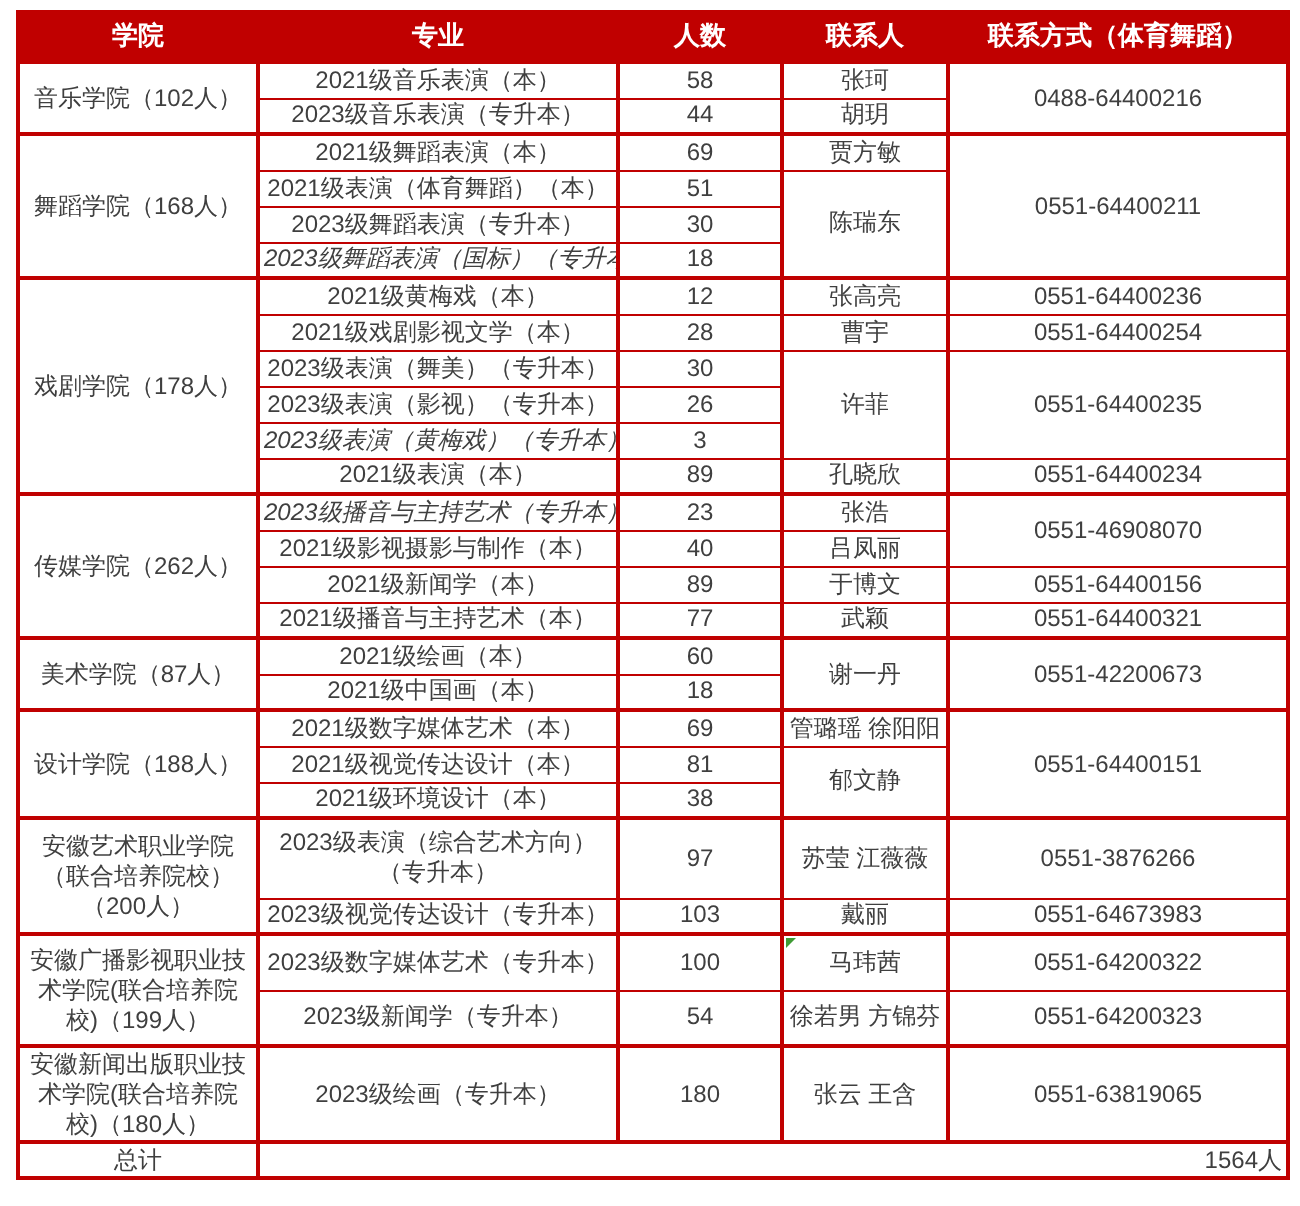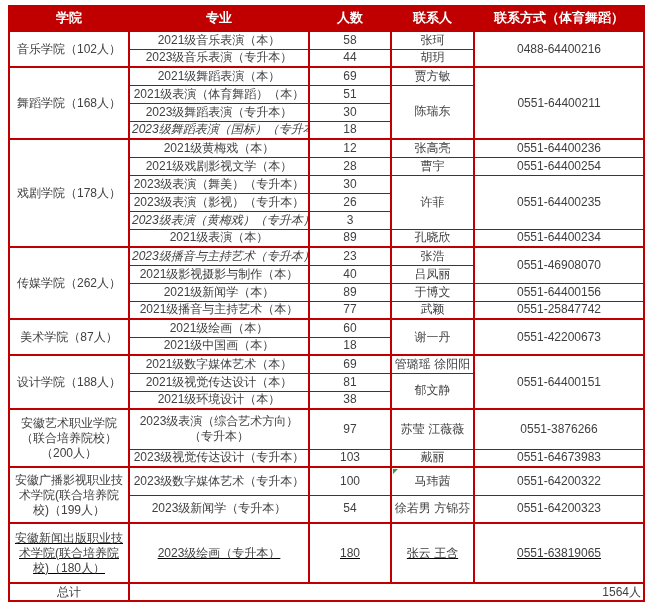--- a/index.html
+++ b/index.html
@@ -26,21 +26,21 @@
   thead th{
     background:var(--headerbg,#c00000);
     color:var(--headertext,#ffffff);
     font-size:13px;font-weight:bold;
     height:23px;border-bottom-width:2px;
   }
   tbody tr{height:18px;}
   tbody tr.block>td{border-top-width:2px;}
   tbody tr.h40{height:40px;}
   tbody tr.h28{height:28px;}
-  tbody tr.h60{height:60px;text-decoration:underline;}
+  tbody tr.h60{height:48px;}
   td.college{font-size:12px;}
   td.nw{white-space:nowrap;font-style:italic;}
   td.contact{position:relative;}
   .green-marker{
     position:absolute;left:1px;top:1px;
     width:0;height:0;
     border-top:5px solid var(--marker,#3f9b35);
     border-right:5px solid transparent;
   }
   td.total{text-align:right;}
@@ -147,21 +147,21 @@
         <tr>
           <td class="major">2021级新闻学（本）</td>
           <td class="count">89</td>
           <td class="contact">于博文</td>
           <td class="phone">0551-64400156</td>
         </tr>
         <tr>
           <td class="major">2021级播音与主持艺术（本）</td>
           <td class="count">77</td>
           <td class="contact">武颖</td>
-          <td class="phone">0551-25847742</td>
+          <td class="phone">0551-64400321</td>
         </tr>
         <tr class="block">
           <td rowspan="2" class="college">美术学院（87人）</td>
           <td class="major">2021级绘画（本）</td>
           <td class="count">60</td>
           <td rowspan="2" class="contact">谢一丹</td>
           <td rowspan="2" class="phone">0551-42200673</td>
         </tr>
         <tr>
           <td class="major">2021级中国画（本）</td>

